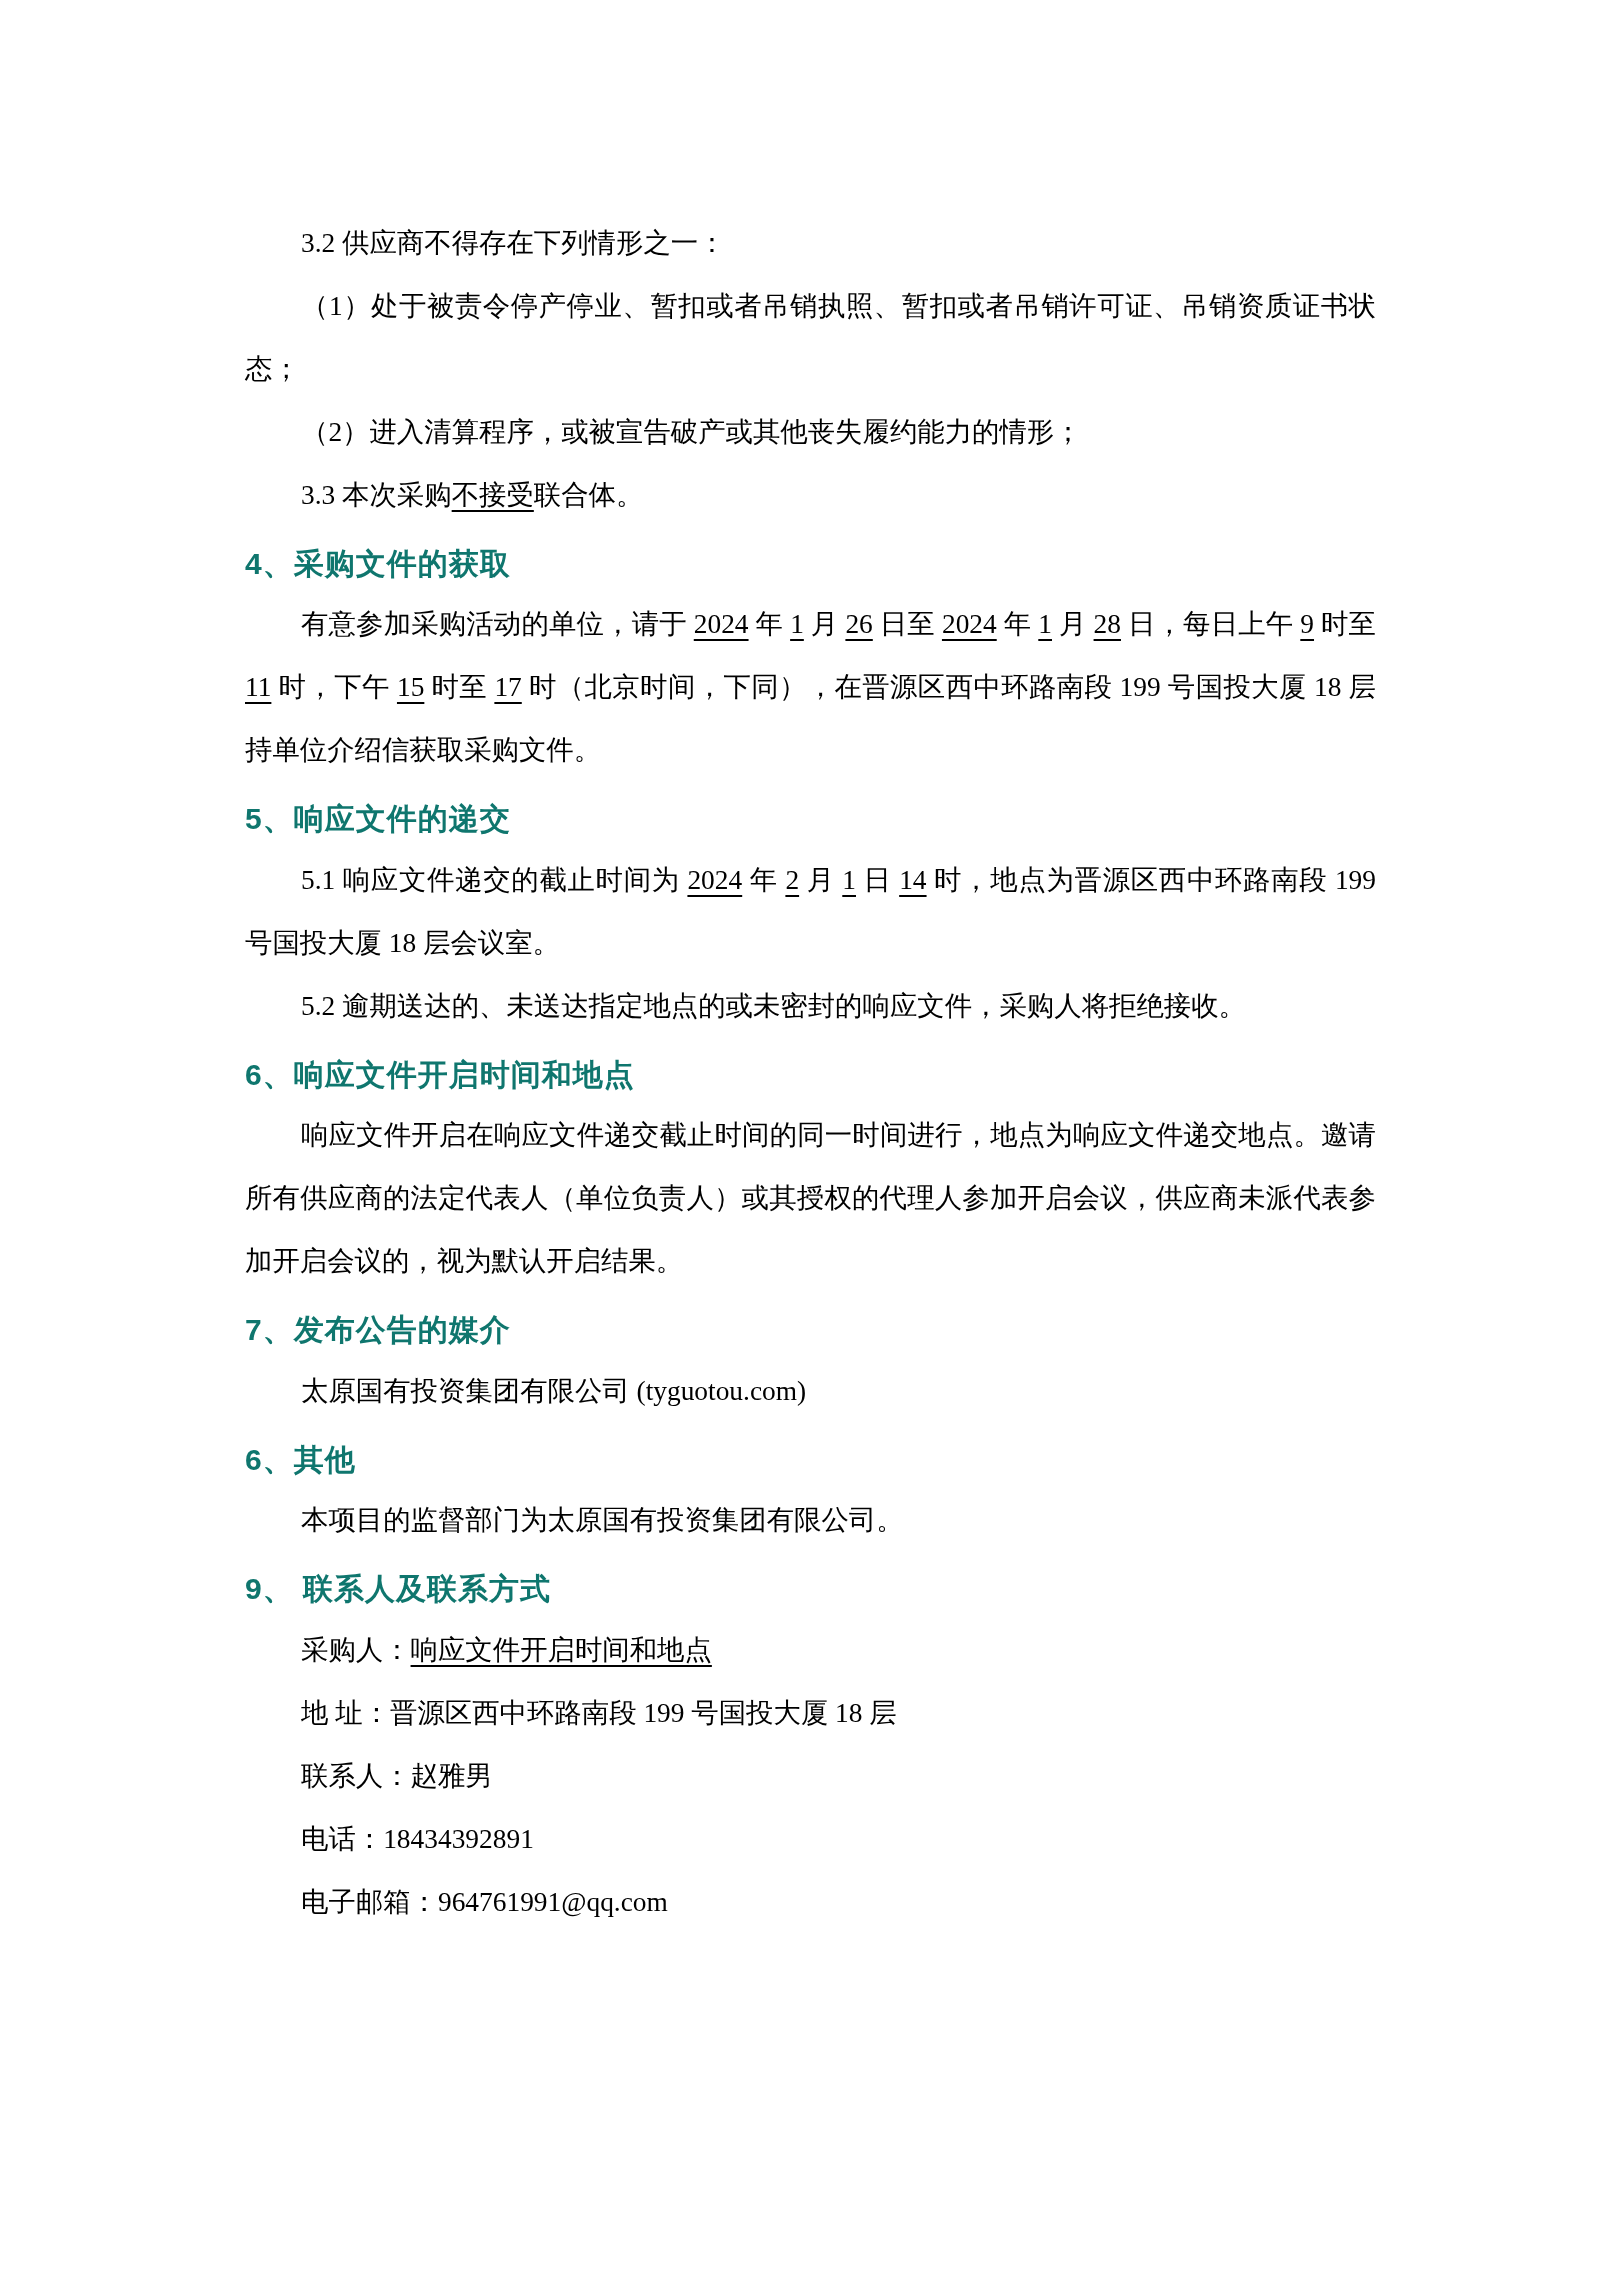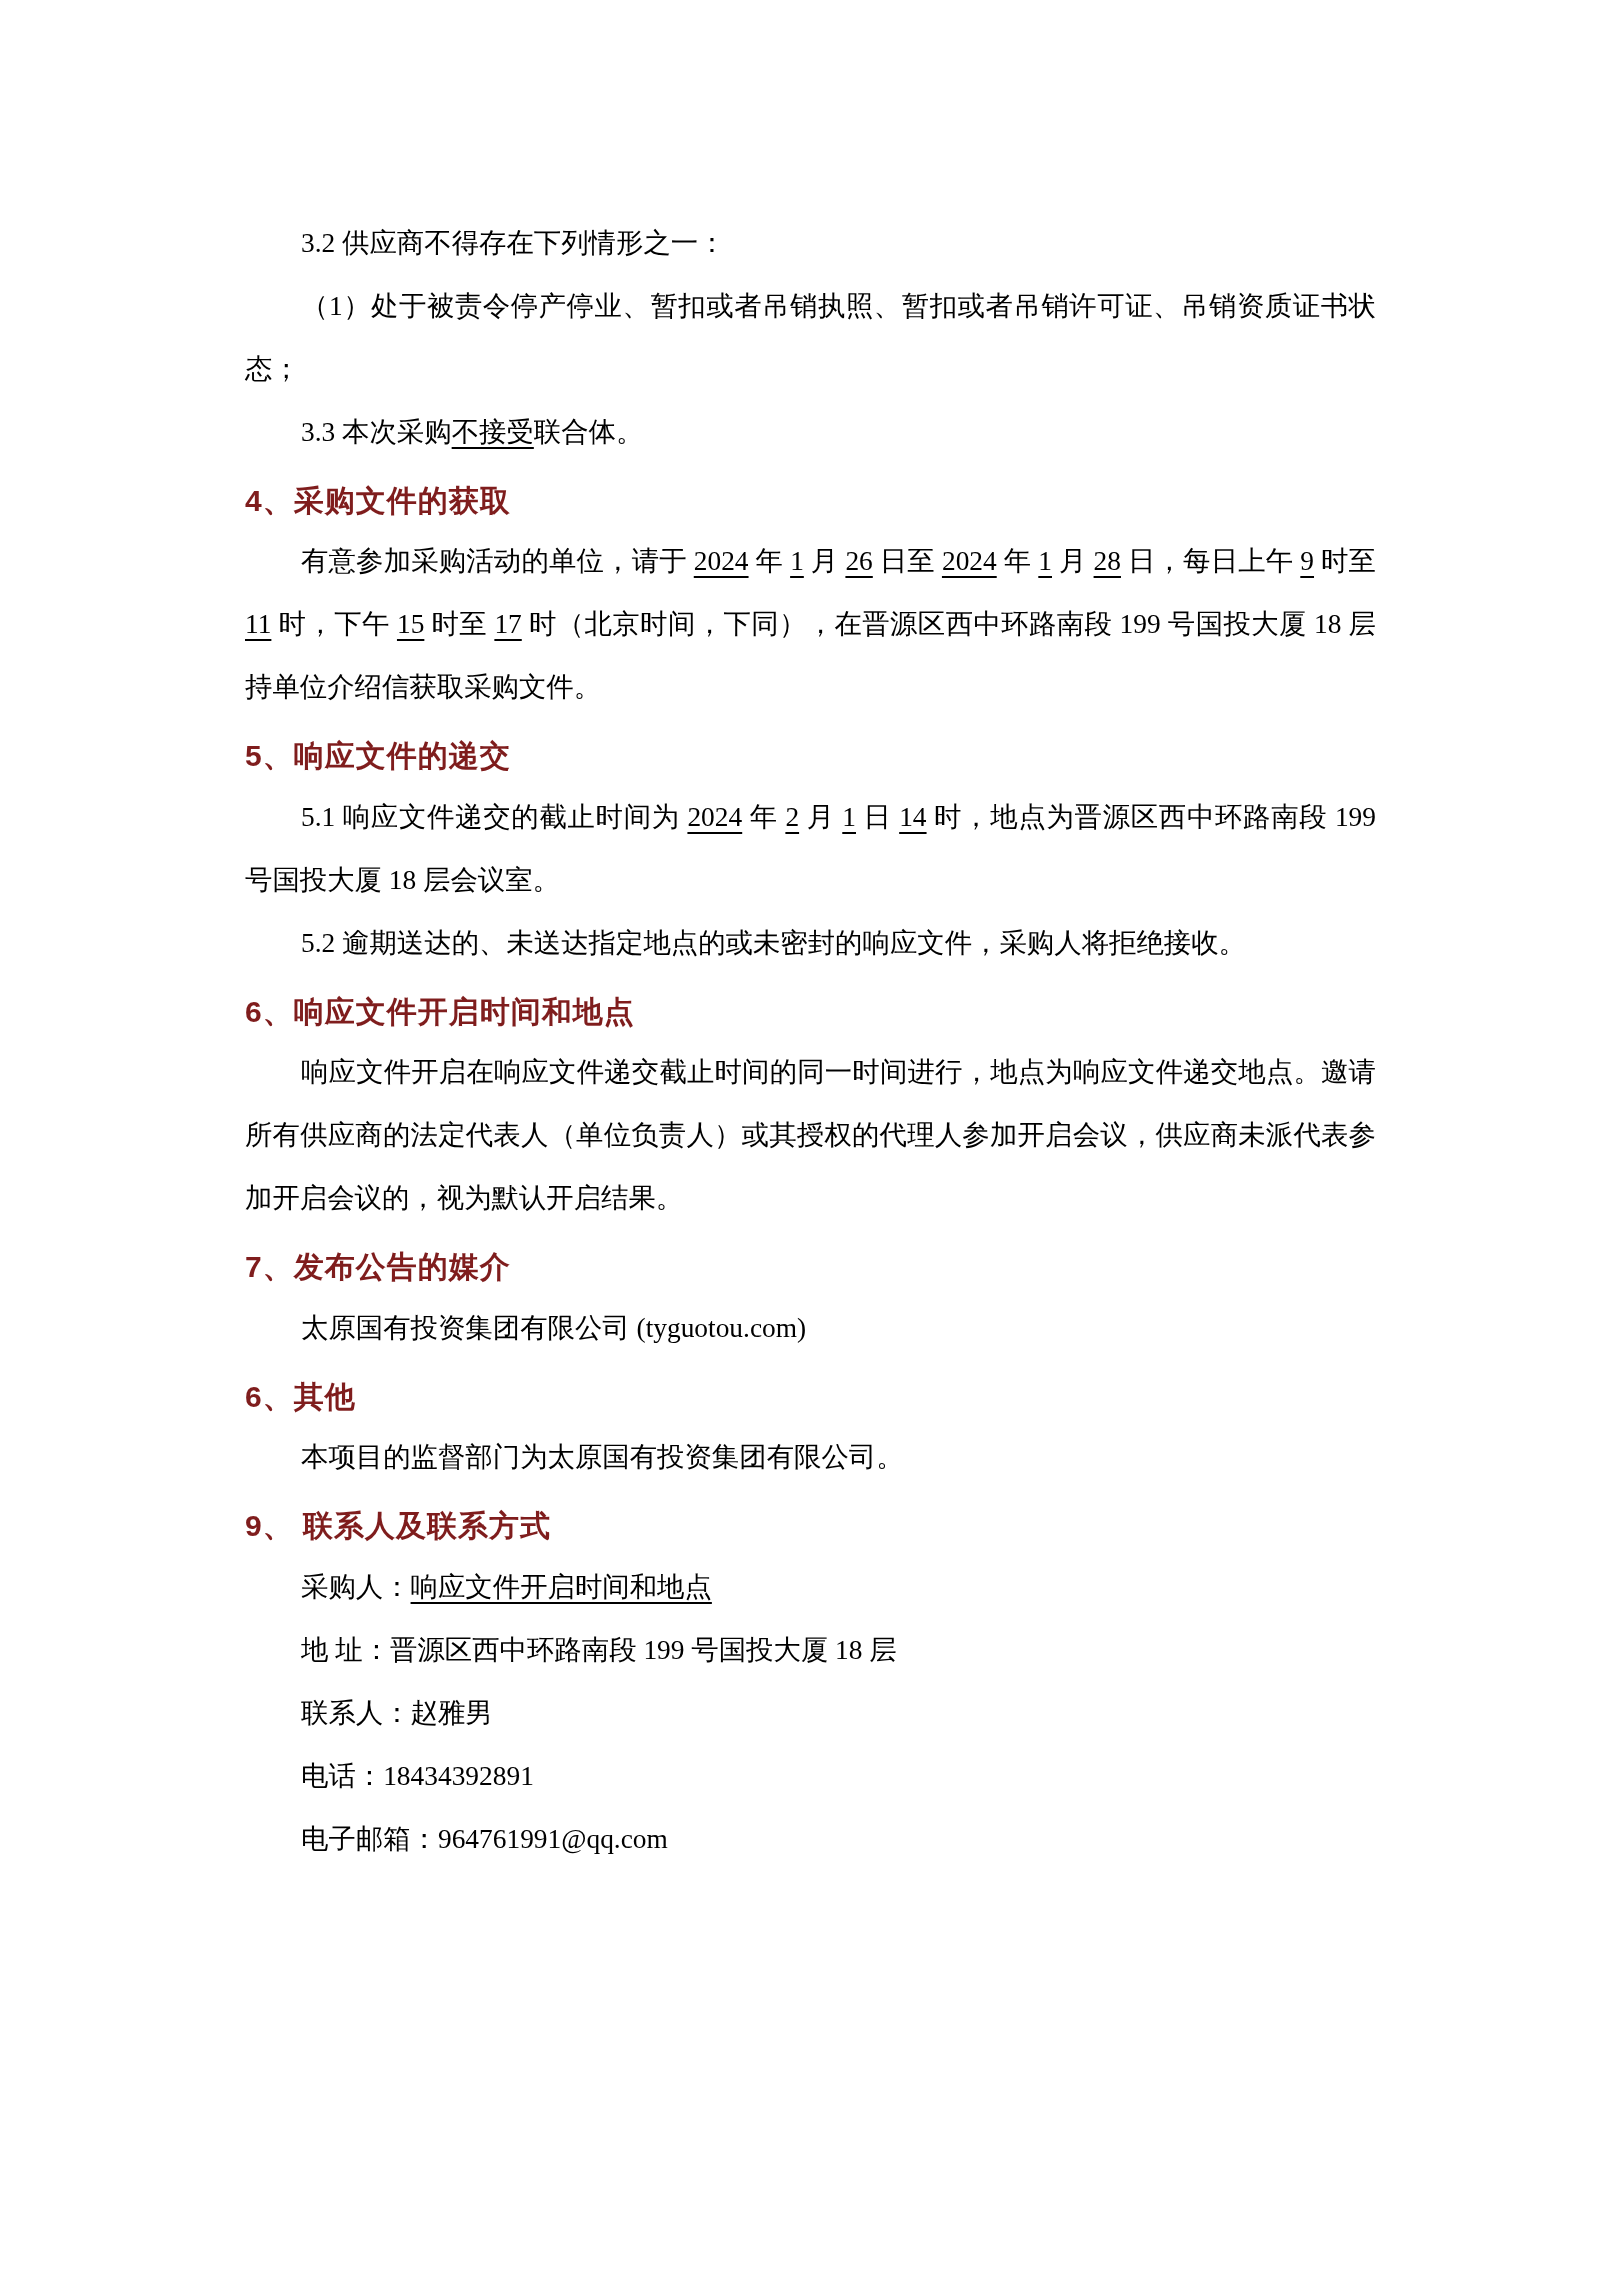--- a/index.html
+++ b/index.html
@@ -34,30 +34,31 @@
     margin-top: 14px;
   }
   .heading {
     font-family: "Liberation Sans", "DejaVu Sans", sans-serif;
     font-size: 30px;
     font-weight: 700;
     line-height: 45px;
     margin: 13.7px 0 7.8px 0;
     text-indent: 0;
     letter-spacing: 1px;
-    color: #7f1d1d;
+    color: #0f766e;
   }
 </style>
 </head>
 <body>
 
 <div class="page">
   <div>
       <p class="para"><span>3.2 供应商不得存在下列情形之一：</span></p>
       <p class="para"><span>（1）处于被责令停产停业、暂扣或者吊销执照、暂扣或者吊销许可证、吊销资质证书状态；</span></p>
+      <p class="para"><span>（2）进入清算程序，或被宣告破产或其他丧失履约能力的情形；</span></p>
       <p class="para"><span>3.3 本次采购</span><u>不接受</u><span>联合体。</span></p>
       <h2 class="heading"><span>4、采购文件的获取</span></h2>
       <p class="para"><span>有意参加采购活动的单位，请于 </span><u>2024</u><span> 年 </span><u>1</u><span> 月 </span><u>26</u><span> 日至 </span><u>2024</u><span> 年 </span><u>1</u><span> 月 </span><u>28</u><span> 日，每日上午 </span><u>9</u><span> 时至 </span><u>11</u><span> 时，下午 </span><u>15</u><span> 时至 </span><u>17</u><span> 时（北京时间，下同），在晋源区西中环路南段 199 号国投大厦 18 层持单位介绍信获取采购文件。</span></p>
       <h2 class="heading"><span>5、响应文件的递交</span></h2>
       <p class="para"><span>5.1 响应文件递交的截止时间为 </span><u>2024</u><span> 年 </span><u>2</u><span> 月 </span><u>1</u><span> 日 </span><u>14</u><span> 时，地点为晋源区西中环路南段 199 号国投大厦 18 层会议室。</span></p>
       <p class="para"><span>5.2 逾期送达的、未送达指定地点的或未密封的响应文件，采购人将拒绝接收。</span></p>
       <h2 class="heading"><span>6、响应文件开启时间和地点</span></h2>
       <p class="para"><span>响应文件开启在响应文件递交截止时间的同一时间进行，地点为响应文件递交地点。邀请所有供应商的法定代表人（单位负责人）或其授权的代理人参加开启会议，供应商未派代表参加开启会议的，视为默认开启结果。</span></p>
       <h2 class="heading"><span>7、发布公告的媒介</span></h2>
       <p class="para"><span>太原国有投资集团有限公司 (tyguotou.com)</span></p>

